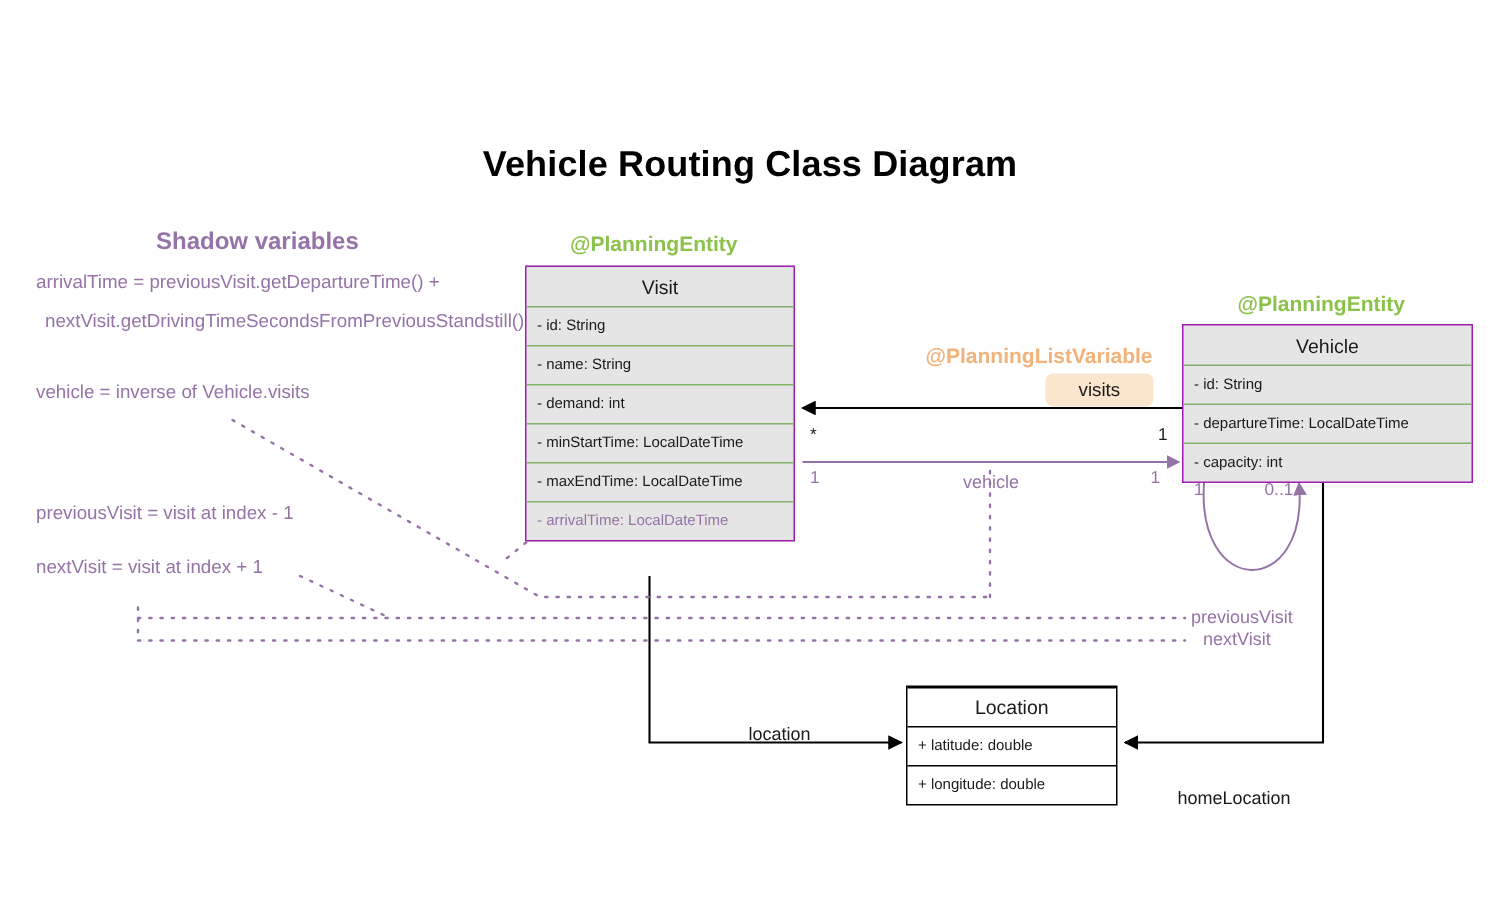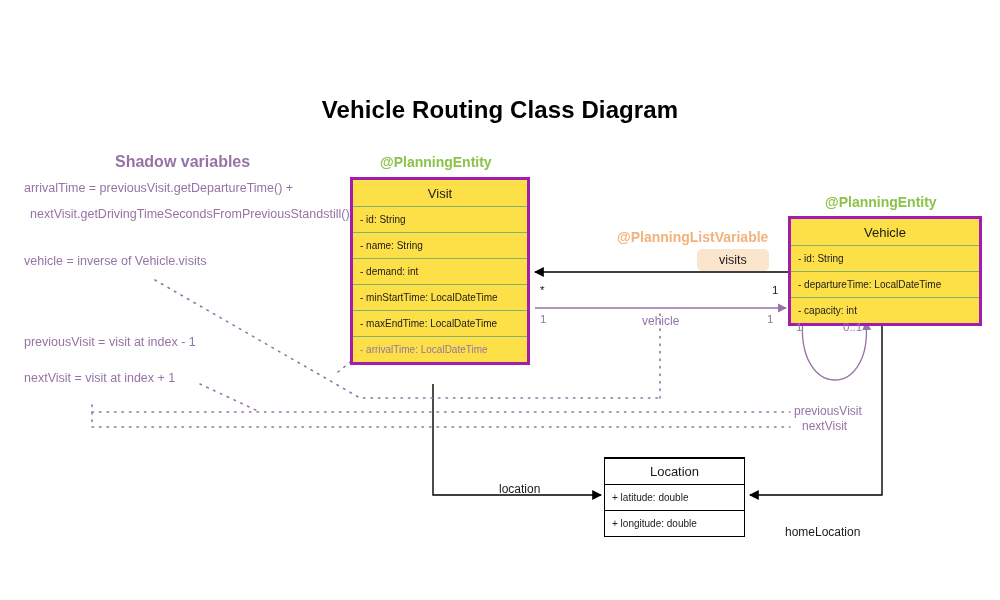--- a/index.html
+++ b/index.html
@@ -36,22 +36,22 @@
     font-size: 24px;
     font-weight: bold;
     color: #000000;
     letter-spacing: 0.1px;
   }
 
   
   .uml-class {
     position: absolute;
     box-sizing: border-box;
-    border: 3px solid #a21caf;
-    background: #fde047;
+    border: 1px solid #a21caf;
+    background: #e5e5e5;
   }
   .uml-class.plain {
     border: 1px solid #000000;
     background: #ffffff;
   }
   .uml-row {
     box-sizing: border-box;
     font-size: 10px;
     color: #1a1a1a;
     padding: 0 7px;
@@ -81,21 +81,20 @@
   }
   .stereotype.green { color: #8bc34a; }
   .stereotype.orange { color: #f3b27a; }
 
   .section-title {
     position: absolute;
     font-size: 16px;
     font-weight: bold;
     color: #9673a6;
     white-space: nowrap;
-    margin-left: 11px;
   }
   .shadow-note {
     position: absolute;
     font-size: 12.5px;
     color: #9673a6;
     white-space: nowrap;
   }
 
   
   .edge-label {

